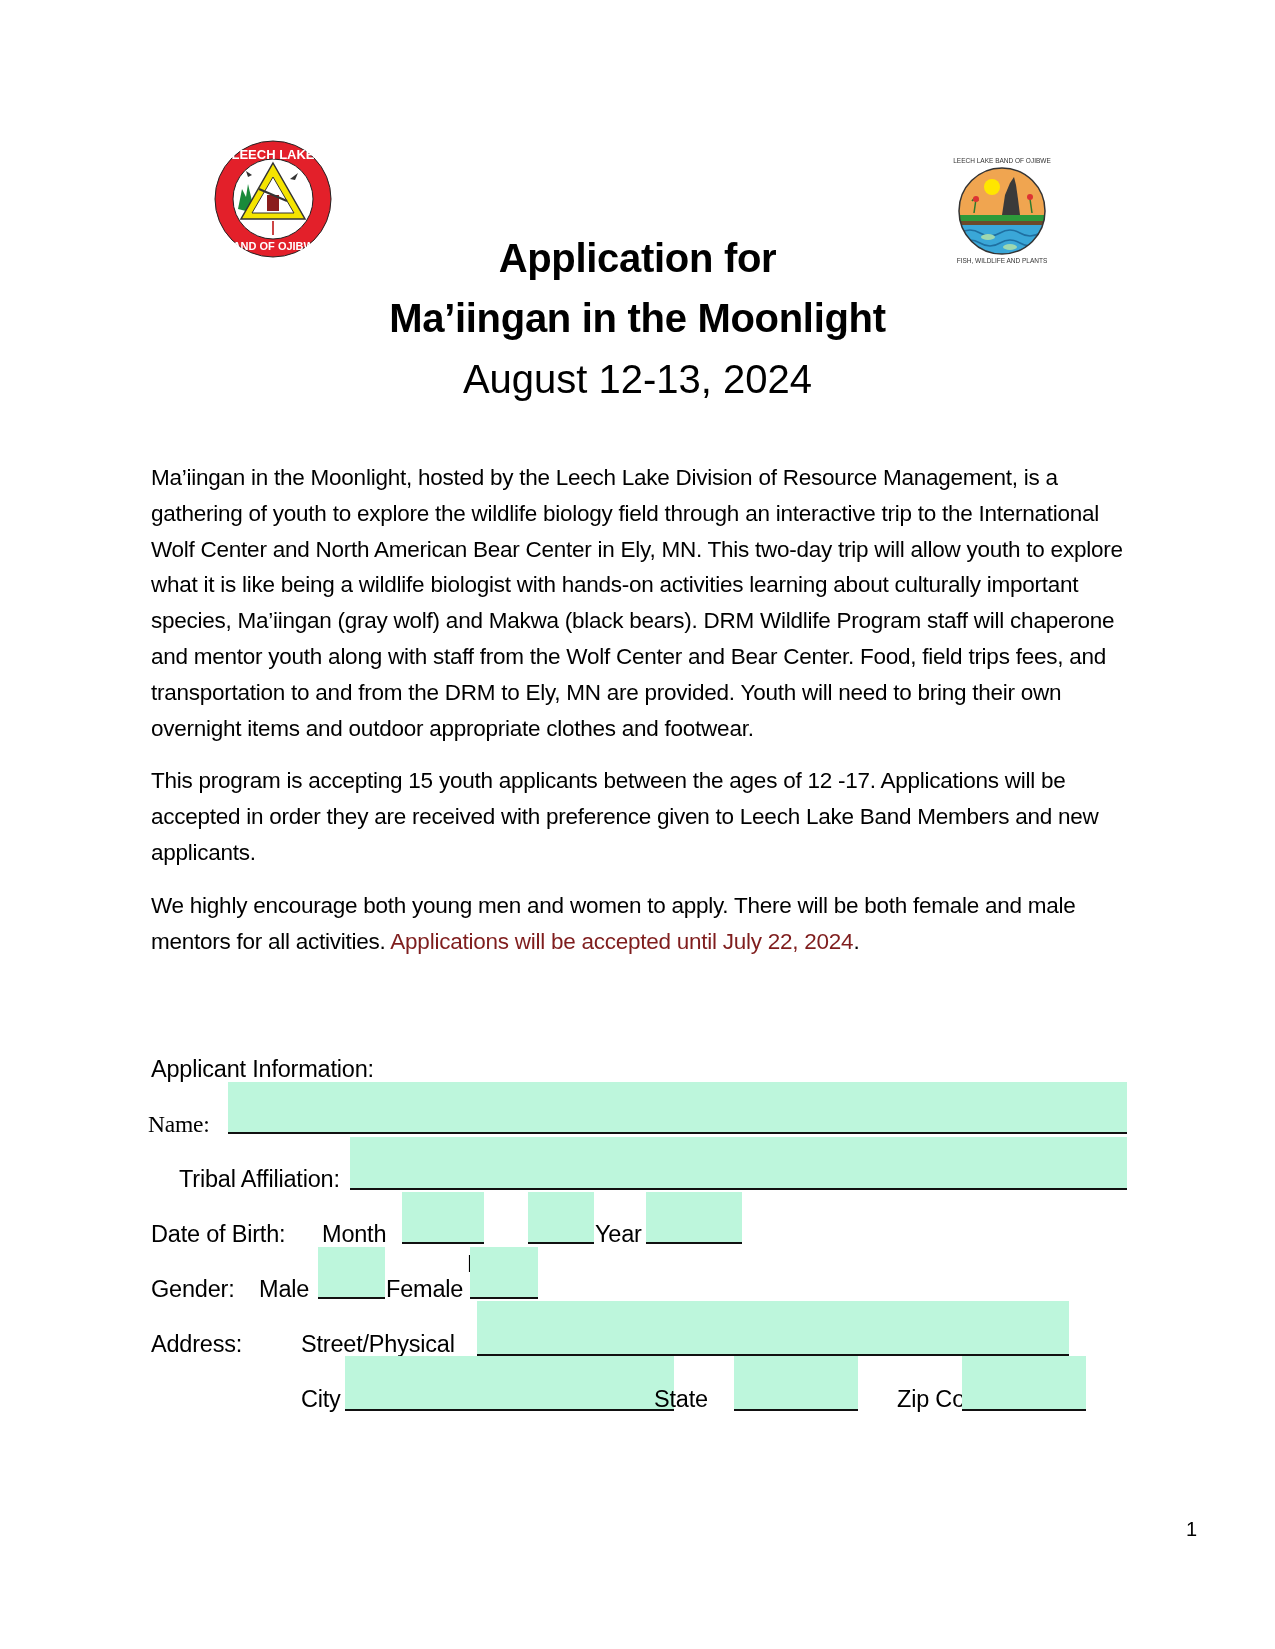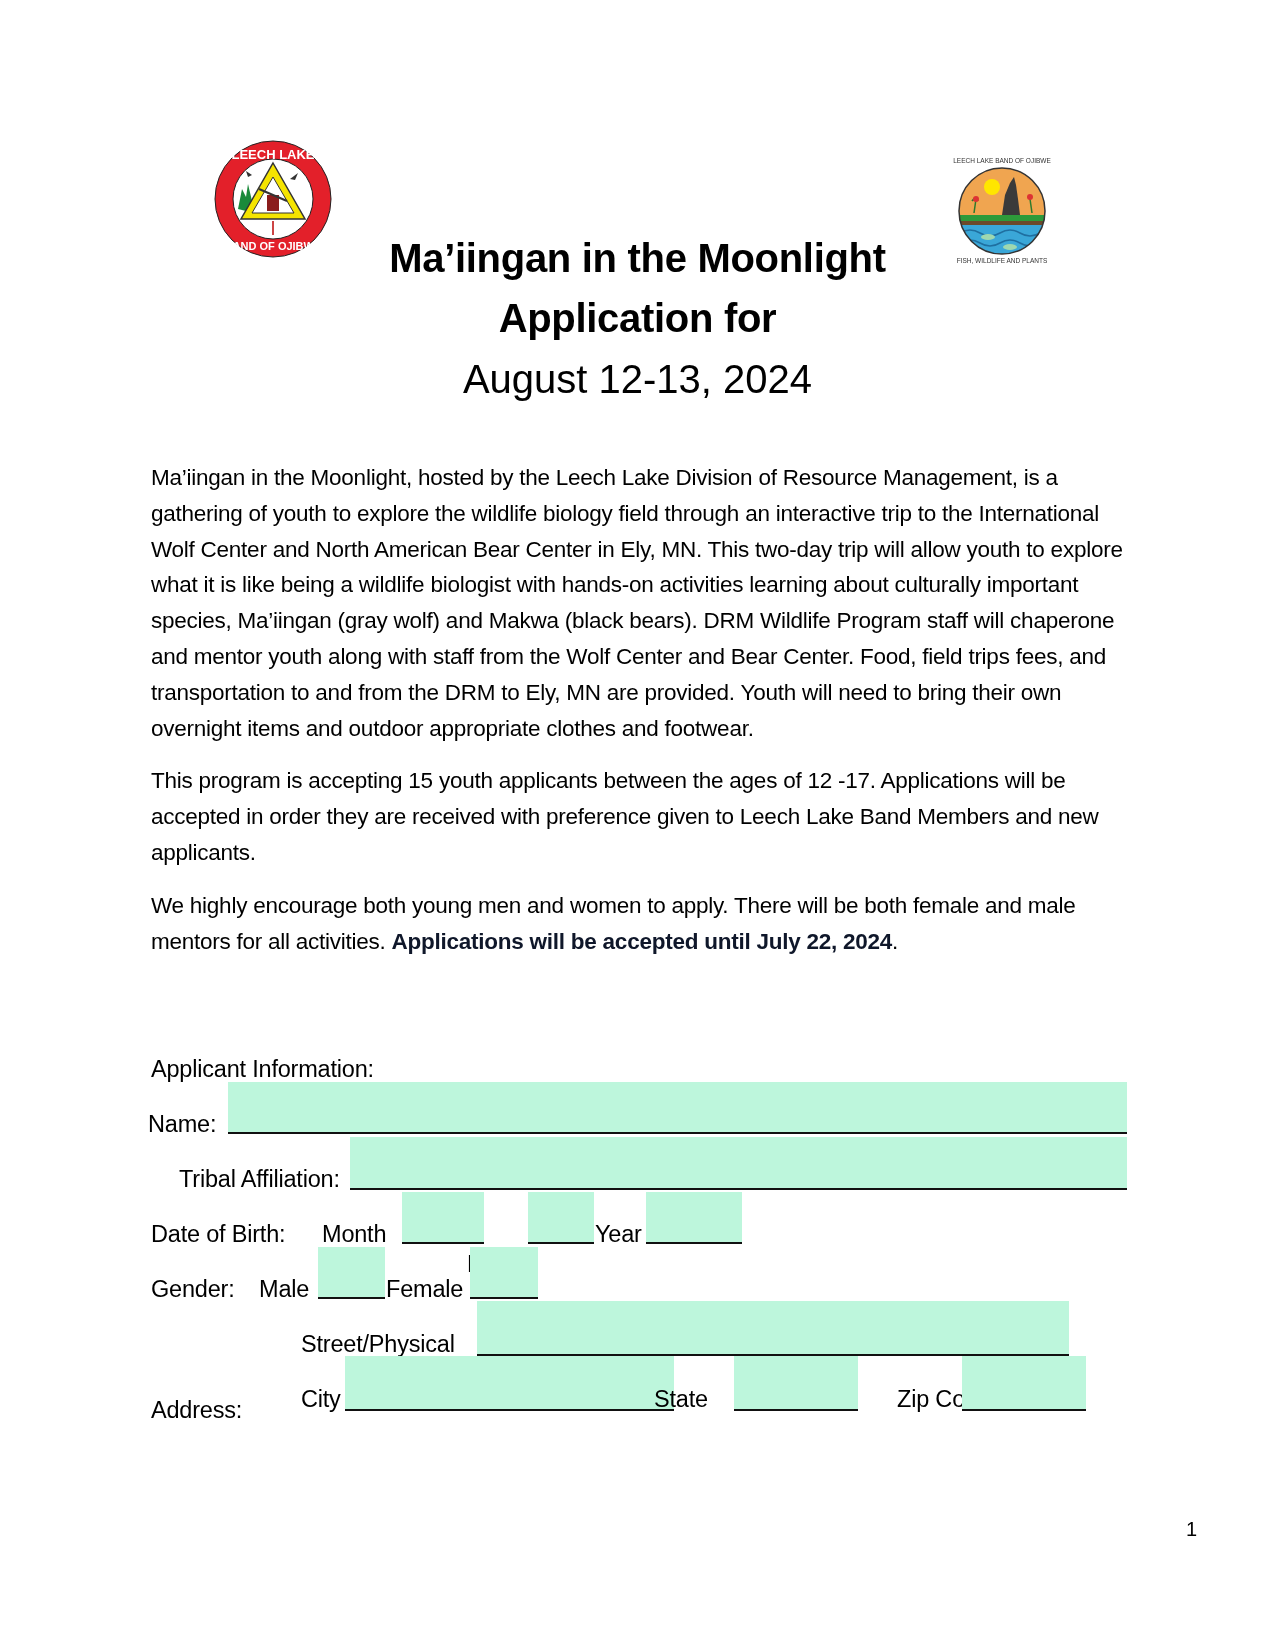--- a/index.html
+++ b/index.html
@@ -8,21 +8,21 @@
 
   .logo { position: absolute; }
 
   .title-block { position: absolute; left: 0; width: 1275px; top: 228px; text-align: center; }
   .title-line { font-weight: bold; font-size: 40px; line-height: 60px; letter-spacing: -0.3px; }
   .date-line { font-size: 40px; line-height: 62px; }
 
   .body-text { position: absolute; left: 151px; width: 985px; font-size: 22.5px;
                line-height: 35.8px; letter-spacing: -0.25px; }
   .body-text p { margin: 12px 0 17px 0; }
-  .red-bold { color: #0f172a; font-weight: bold; }
+  .red-bold { color: #7f1d1d; font-weight: normal; }
 
   .form-label { position: absolute; font-size: 23.5px; line-height: 28px; white-space: nowrap; letter-spacing: -0.2px; }
   .field { position: absolute; background: #bdf6dc; border-bottom: 2px solid #111; box-sizing: border-box; }
   .field input { width: 100%; height: 100%; border: none; background: transparent; outline: none;
                  font-family: "Liberation Sans", sans-serif; font-size: 20px; padding: 0 4px; box-sizing: border-box; }
   .page-num { position: absolute; left: 1186px; top: 1518px; font-size: 20px; }
 </style>
 </head>
 <body>
 
@@ -66,34 +66,34 @@
     <path d="M24 60 l2 -14 M22 48 q4 -6 6 0" stroke="#2d7a2d" fill="#d33" stroke-width="1.5"></path>
     <path d="M82 60 l-2 -14" stroke="#2d7a2d" stroke-width="1.5"></path>
     <circle cx="80" cy="44" r="3" fill="#d33"></circle>
     <circle cx="26" cy="46" r="3" fill="#d33"></circle>
     <text x="52" y="10" font-size="6.5" fill="#333" text-anchor="middle" font-family="Liberation Sans, sans-serif">LEECH LAKE BAND OF OJIBWE</text>
     <text x="52" y="110" font-size="6.5" fill="#333" text-anchor="middle" font-family="Liberation Sans, sans-serif">FISH, WILDLIFE AND PLANTS</text>
   </svg>
 </div>
 
 <div class="title-block">
+  <div class="title-line">Application for</div>
   <div class="title-line">Ma’iingan in the Moonlight</div>
-  <div class="title-line">Application for</div>
   <div class="date-line">August 12-13, 2024</div>
 </div>
 
 <div class="body-text" style="top:448px;">
   <p>Ma’iingan in the Moonlight, hosted by the Leech Lake Division of Resource Management, is a gathering of youth to explore the wildlife biology field through an interactive trip to the International Wolf Center and North American Bear Center in Ely, MN. This two-day trip will allow youth to explore what it is like being a wildlife biologist with hands-on activities learning about culturally important species, Ma’iingan (gray wolf) and Makwa (black bears). DRM Wildlife Program staff will chaperone and mentor youth along with staff from the Wolf Center and Bear Center. Food, field trips fees, and transportation to and from the DRM to Ely, MN are provided. Youth will need to bring their own overnight items and outdoor appropriate clothes and footwear.</p>
   <p>This program is accepting 15 youth applicants between the ages of 12 -17. Applications will be accepted in order they are received with  preference given to Leech Lake Band Members and new applicants.</p>
   <p><span>We highly encourage both young men and women to apply.  There will be both female and male mentors for all activities.  </span><span class="red-bold">Applications will be accepted until July 22, 2024</span><span>.</span></p>
 </div>
 
 <div class="form-label" style="left:151px; top:1055px;">Applicant Information:</div>
 
-<div class="form-label" style="left:148px; top:1110px;">Name:</div>
+<div class="form-label" style="left:148px; top:1110px;font-family:Liberation Serif, serif;">Name:</div>
 <div class="field" style="left:228px; top:1082px; width:899px; height:52px;">
   <input type="text" value="" style="">
 </div>
 
 <div class="form-label" style="left:151px; top:1165px;margin-left:28px;">Tribal Affiliation:</div>
 <div class="field" style="left:350px; top:1137px; width:777px; height:53px;">
   <input type="text" value="" style="">
 </div>
 
 <div class="form-label" style="left:151px; top:1220px;">Date of Birth:</div>
@@ -113,21 +113,21 @@
 <div class="form-label" style="left:151px; top:1275px;">Gender:</div>
 <div class="form-label" style="left:259px; top:1275px;">Male</div>
 <div class="field" style="left:318px; top:1247px; width:67px; height:52px;">
   <input type="text" value="" style="">
 </div>
 <div class="form-label" style="left:386px; top:1275px;">Female</div>
 <div class="field" style="left:470px; top:1247px; width:68px; height:52px;">
   <input type="text" value="" style="">
 </div>
 
-<div class="form-label" style="left:151px; top:1396px;">Address:</div>
+<div class="form-label" style="left:151px; top:1330px;">Address:</div>
 <div class="form-label" style="left:301px; top:1330px;">Street/Physical</div>
 <div class="field" style="left:477px; top:1301px; width:592px; height:55px;">
   <input type="text" value="" style="">
 </div>
 
 <div class="form-label" style="left:301px; top:1385px;">City</div>
 <div class="field" style="left:345px; top:1356px; width:329px; height:55px;">
   <input type="text" value="" style="">
 </div>
 <div class="form-label" style="left:654px; top:1385px;">State</div>

